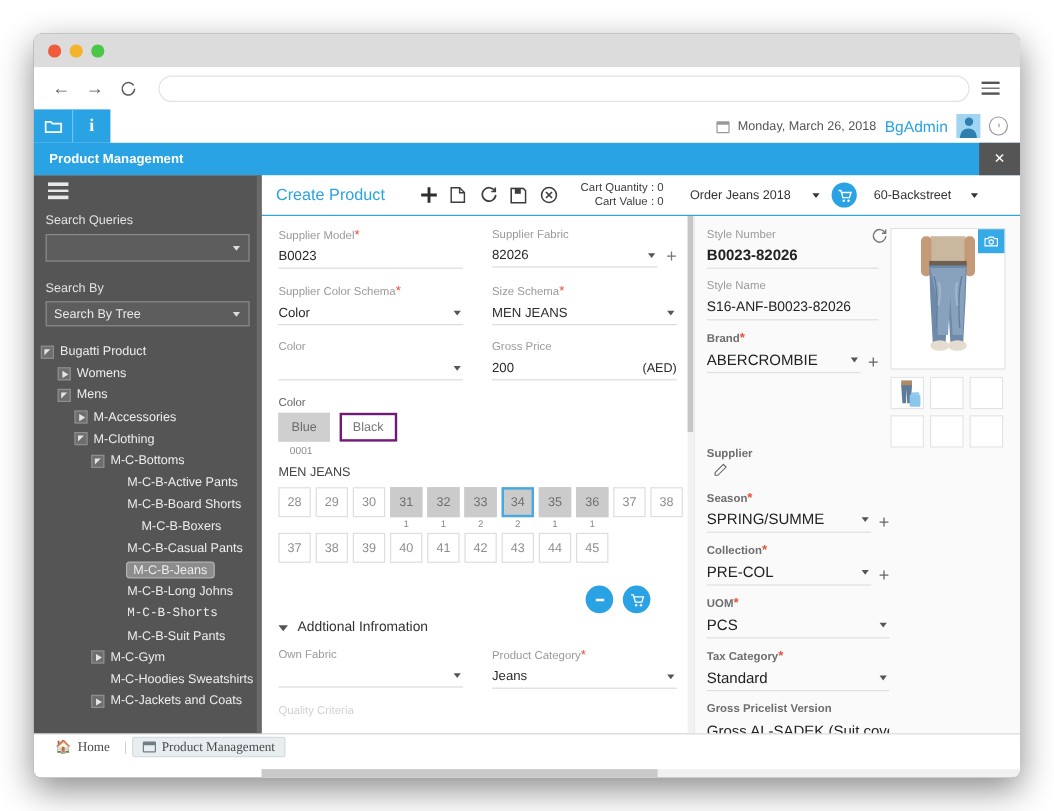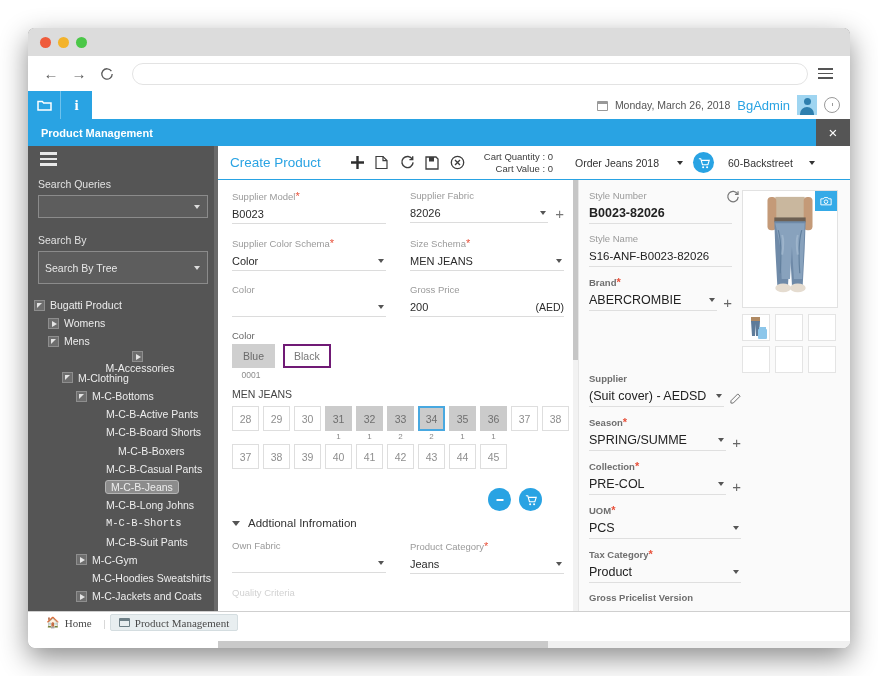--- a/index.html
+++ b/index.html
@@ -204,21 +204,21 @@
   .ham-side { display: flex; flex-direction: column; gap: 3px; }
   .ham-side span { display: block; width: 17px; height: 2.4px; background: #e8e8e8; }
 
   .side-section { padding: 6px 10px 0 10px; }
   .side-label {
     color: #e2e2e2;
     font-size: 10.5px;
     margin-bottom: 5px;
   }
   .side-select {
-    height: 33px;
+    height: 21px;
     background: #5d5d5d;
     border: 1px solid #8b8b8b;
     display: flex; align-items: center;
     padding: 0 6px;
     color: #e8e8e8;
     font-size: 10.5px;
     position: relative;
   }
   .side-select .caret {
     position: absolute; right: 7px;
@@ -692,21 +692,21 @@
                 <span class="tree-label">Bugatti Product</span>
               </div>
               <div class="tree-row" style="padding-left: 14px;">
                 <span class="tree-toggle collapsed"></span>
                 <span class="tree-label">Womens</span>
               </div>
               <div class="tree-row" style="padding-left: 14px;">
                 <span class="tree-toggle expanded"></span>
                 <span class="tree-label">Mens</span>
               </div>
-              <div class="tree-row" style="padding-left: 28px; flex-direction: column;">
+              <div class="tree-row" style="padding-left: 28px;">
                 <span class="tree-toggle collapsed"></span>
                 <span class="tree-label">M-Accessories</span>
               </div>
               <div class="tree-row" style="padding-left: 28px;">
                 <span class="tree-toggle expanded"></span>
                 <span class="tree-label">M-Clothing</span>
               </div>
               <div class="tree-row" style="padding-left: 42px;">
                 <span class="tree-toggle expanded"></span>
                 <span class="tree-label">M-C-Bottoms</span>
@@ -1084,24 +1084,20 @@
                     <div class="thumb"></div>
                     <div class="thumb"></div>
                     <div class="thumb"></div>
                   </div>
                 </div>
               </div>
 
               <div style="width:152px;">
                 <div class="rp-label bold">Supplier</div>
                 <div class="rp-row">
-                  <div class="rp-input">
-                    <span>(Suit cover) - AEDSD</span>
-                    <span class="rcaret"></span>
-                  </div>
                   <span class="rp-edit">
                     <svg width="11" height="11" viewBox="0 0 12 12">
                         <path d="M1 8.5L8.5 1l2.5 2.5L3.5 11H1z" fill="none" stroke="#666" stroke-width="1"></path>
                       </svg>
                   </span>
                 </div>
 
                 <div class="rp-label bold"><span>Season</span><span class="req">*</span></div>
                 <div class="rp-row">
                   <div class="rp-input">
@@ -1121,21 +1117,21 @@
                 </div>
 
                 <div class="rp-label bold"><span>UOM</span><span class="req">*</span></div>
                 <div class="rp-input">
                   <span>PCS</span>
                   <span class="rcaret"></span>
                 </div>
 
                 <div class="rp-label bold"><span>Tax Category</span><span class="req">*</span></div>
                 <div class="rp-input">
-                  <span>Product</span>
+                  <span>Standard</span>
                   <span class="rcaret"></span>
                 </div>
 
                 <div class="rp-label bold">Gross Pricelist Version</div>
                 <div class="rp-input" style="border-bottom:none;">
                   <span>Gross AL-SADEK (Suit cover)</span>
                 </div>
               </div>
 
               <div class="refresh-top" style="right:110px;top:10px;">

